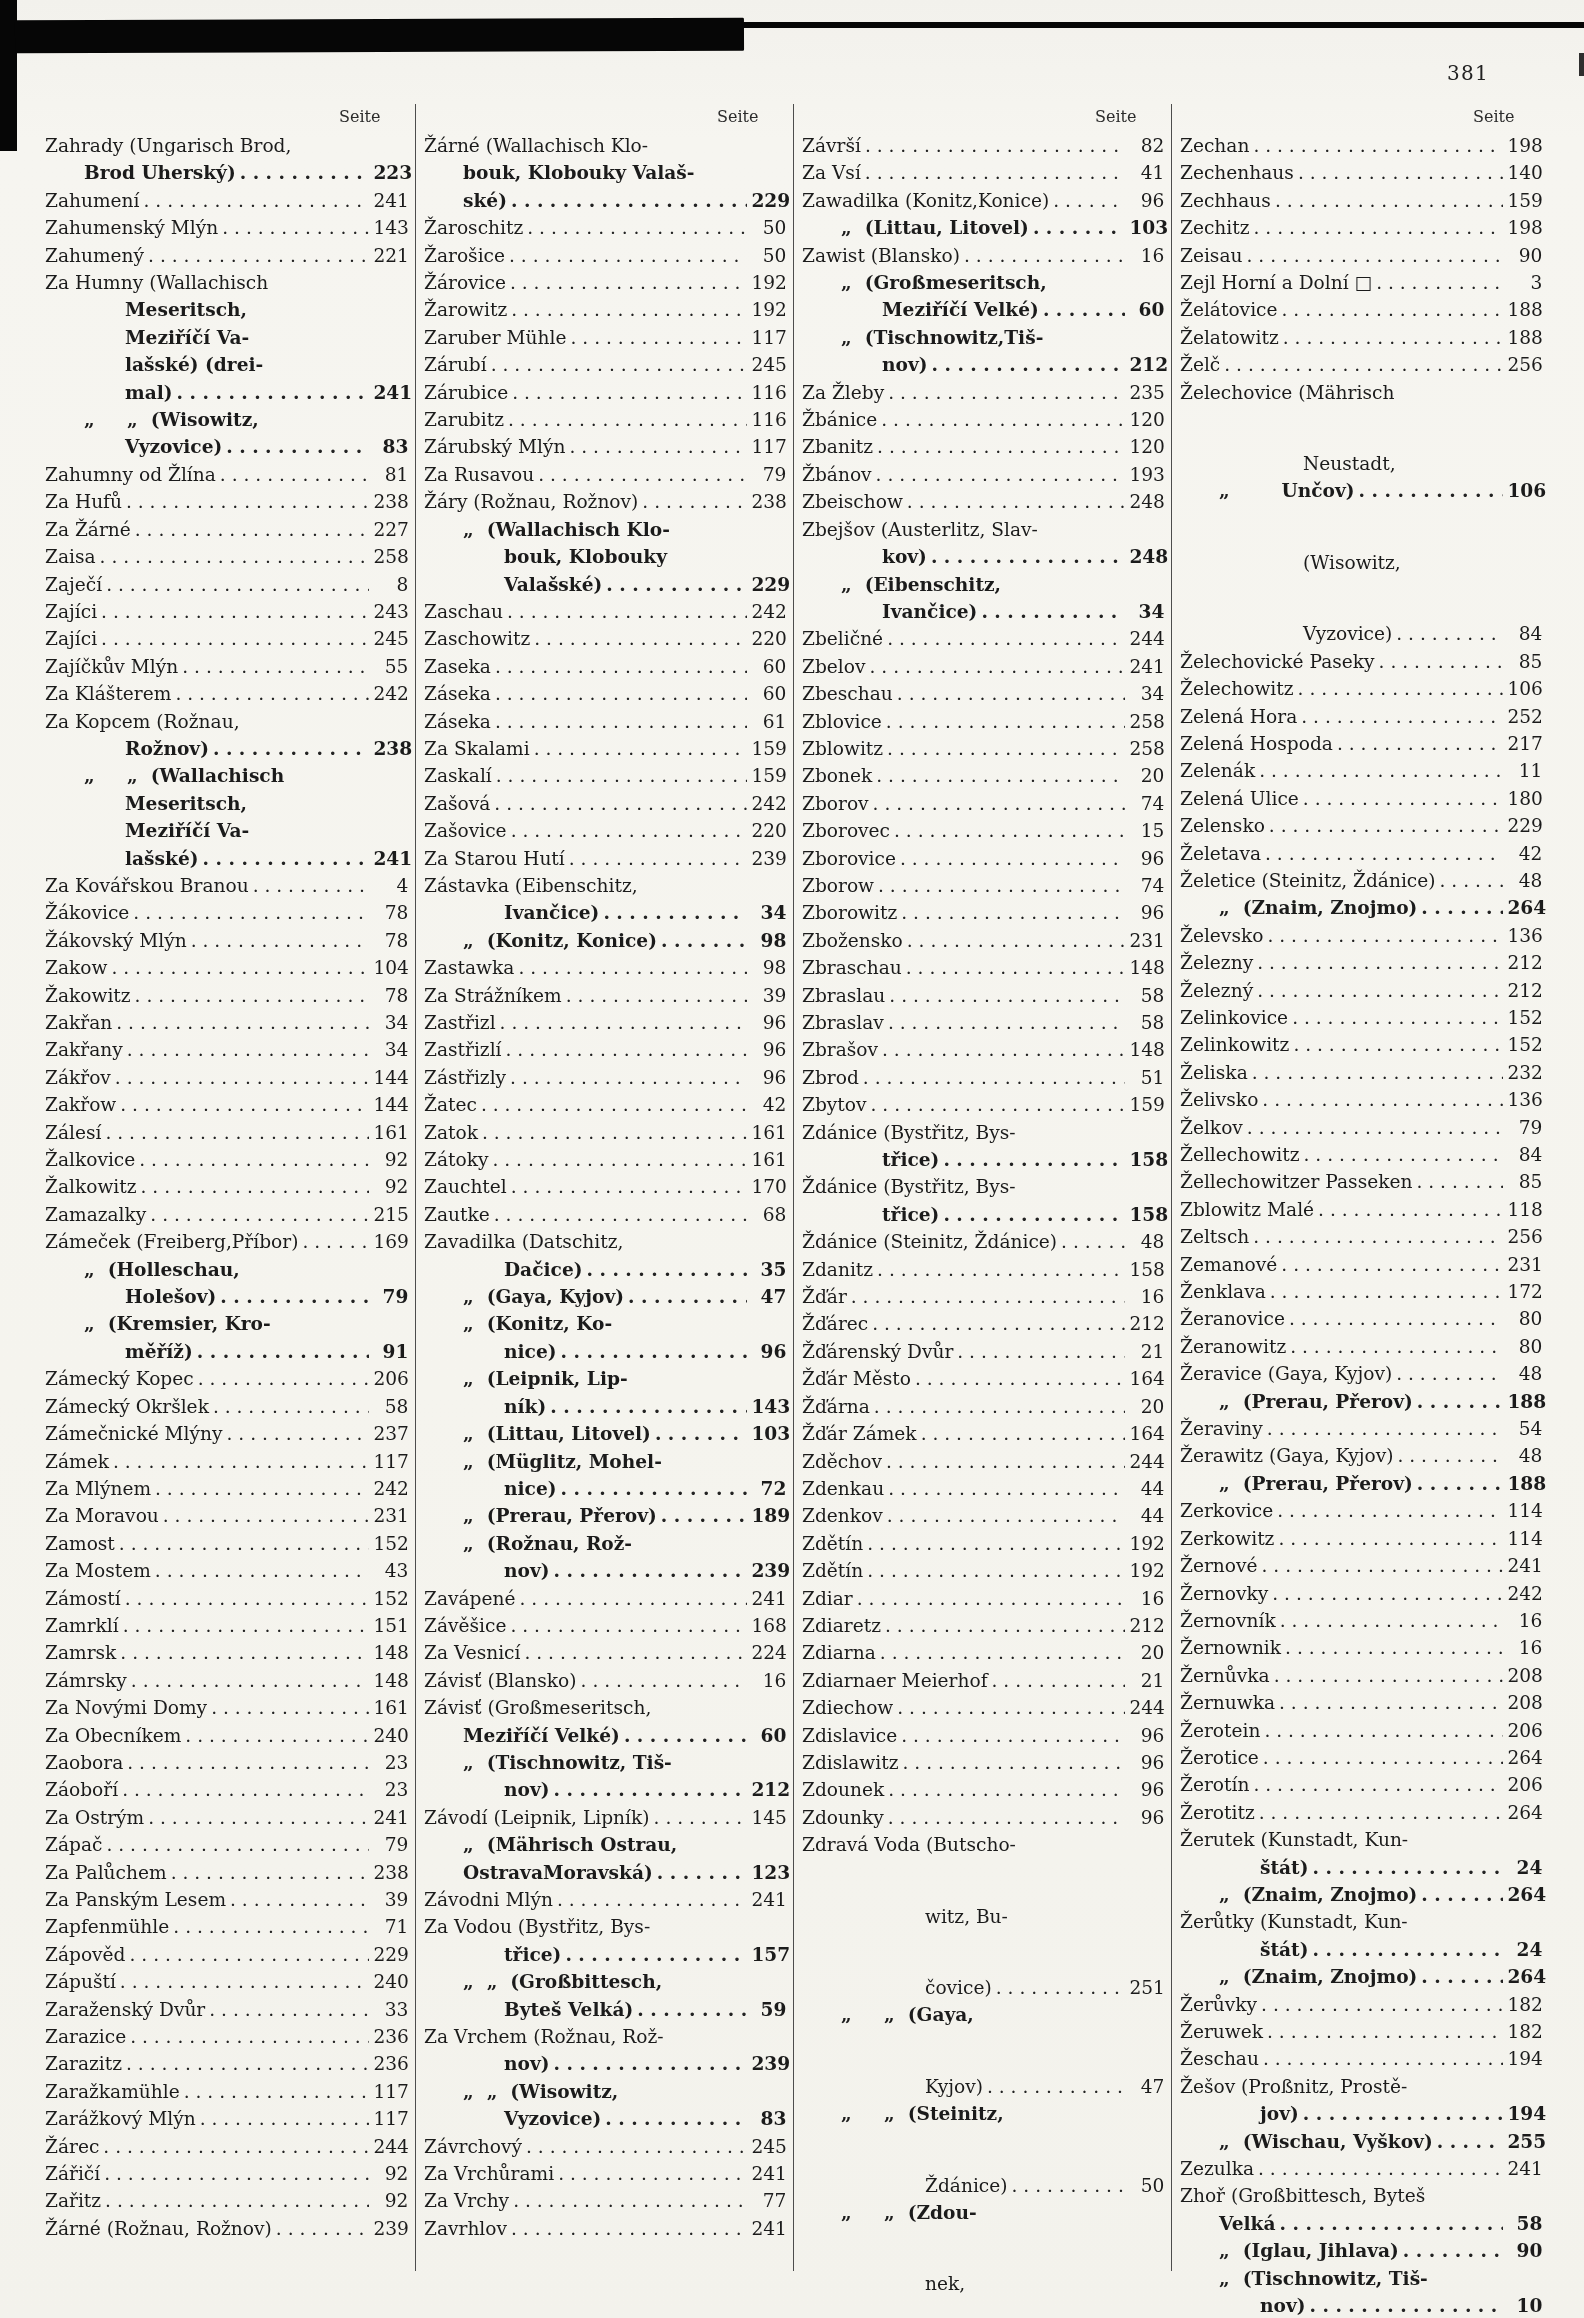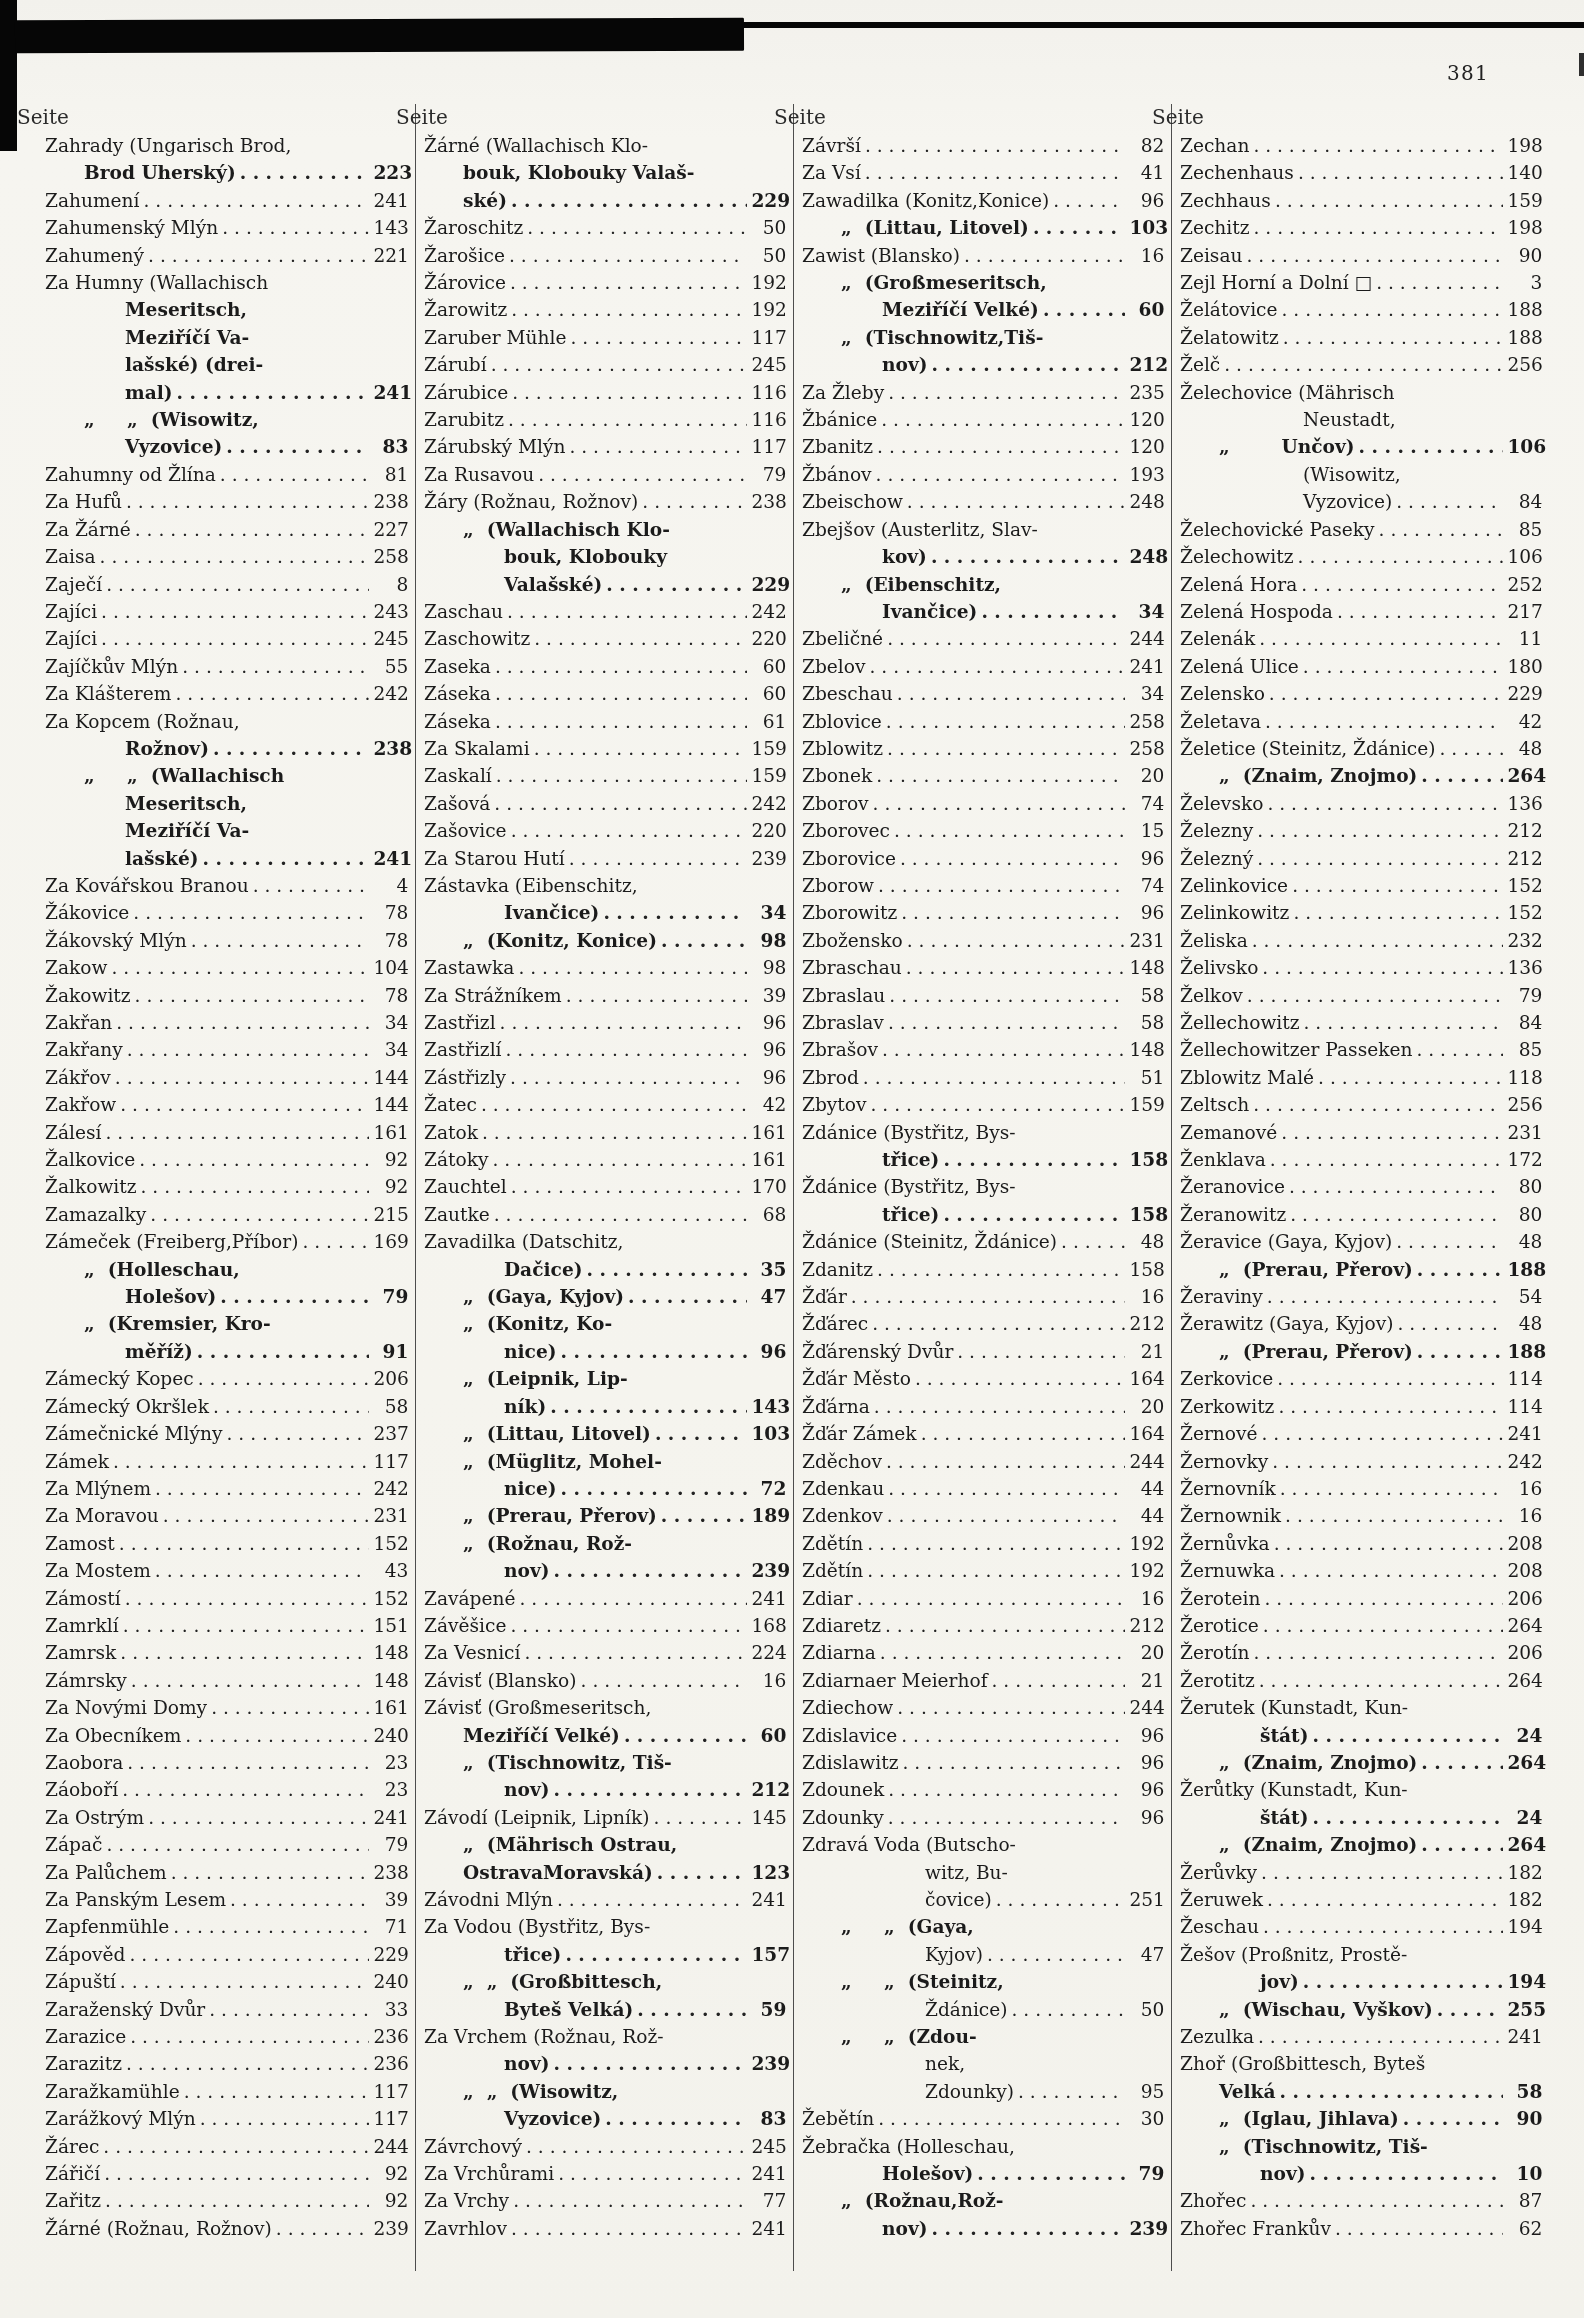--- a/index.html
+++ b/index.html
@@ -19,34 +19,34 @@
     position: absolute; top: 61px; left: 1447px;
     font-size: 20px; letter-spacing: 1.3px; color: #222;
   }
   #cols {
     position: absolute; left: 37px; top: 104px; width: 1512px; height: 2167px;
     display: flex;
   }
   .col { width: 25%; height: 100%; padding: 0 6.6px 0 8px; }
   .col + .col { border-left: 1.3px solid #4d4d4d; }
   .col-header {
-    font-size: 20px; color: #2b2b2b; text-align: left;
+    font-size: 16px; color: #2b2b2b; text-align: right;
     position: relative; left: -28px; height: 28px; line-height: 26.6px;
   }
   .entry {
     display: flex; align-items: baseline;
     line-height: 27.4px; font-size: 18.6px;
   }
   .entry .t { white-space: pre; }
   .leader { flex: 1 1 auto; overflow: hidden; white-space: nowrap; margin: 0 4px; min-width: 6.6px; color: #222; }
   .leader::after { content: ". . . . . . . . . . . . . . . . . . . . . . . . . . . . . . . . . . . . . ."; }
   .pg { min-width: 35px; text-align: right; white-space: nowrap; }
   .i1 { padding-left: 39px; font-weight: bold; }
   .i2 { padding-left: 80px; font-weight: bold; }
-  .i3 { padding-left: 123px; }
+  .i3 { padding-left: 123px; margin-top: 44px; }
 </style>
 </head>
 <body>
 
 <div class="artifact" id="art-left-strip"></div>
 <div class="artifact" id="art-top-bar"></div>
 <div class="artifact" id="art-top-line"></div>
 <div class="artifact" id="art-right-tick"></div>
 
 <div id="pageno">381</div>

